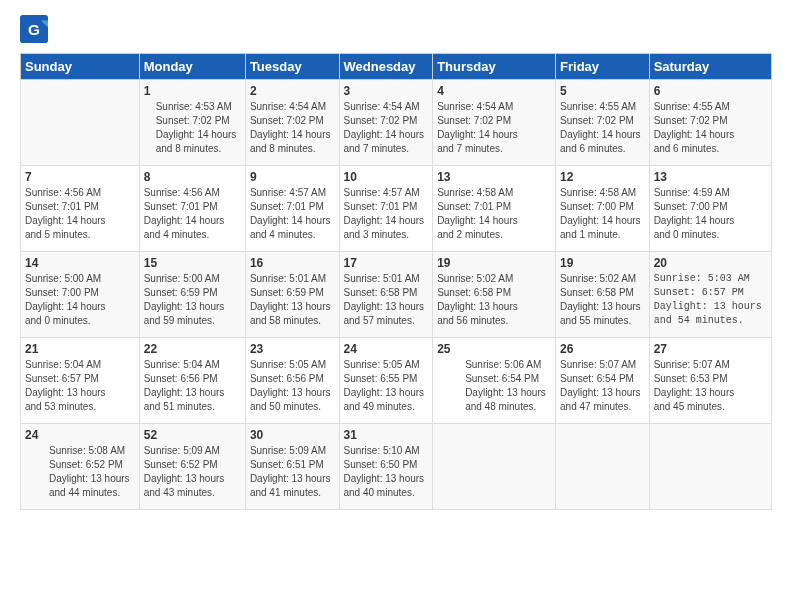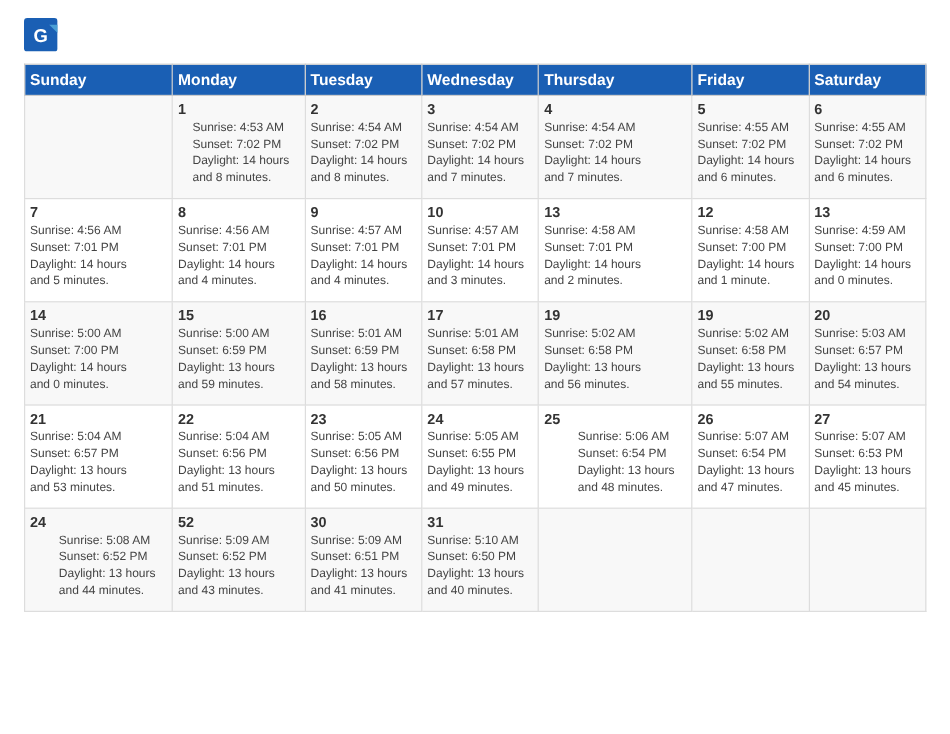--- a/index.html
+++ b/index.html
@@ -255,21 +255,21 @@
           </td>
           <td>
             <span class="day-num">19</span>
             <div class="day-info" style="white-space: pre-line;">Sunrise: 5:02 AM
 Sunset: 6:58 PM
 Daylight: 13 hours
 and 55 minutes.</div>
           </td>
           <td>
             <span class="day-num">20</span>
-            <div class="day-info" style="white-space: pre-line;">Sunrise: 5:03 AM
+            <div class="day-info" style="white-space: pre-line; font-family: Liberation Mono, monospace;">Sunrise: 5:03 AM
 Sunset: 6:57 PM
 Daylight: 13 hours
 and 54 minutes.</div>
           </td>
         </tr>
         <tr>
           <td>
             <span class="day-num">21</span>
             <div class="day-info" style="white-space: pre-line;">Sunrise: 5:04 AM
 Sunset: 6:57 PM

